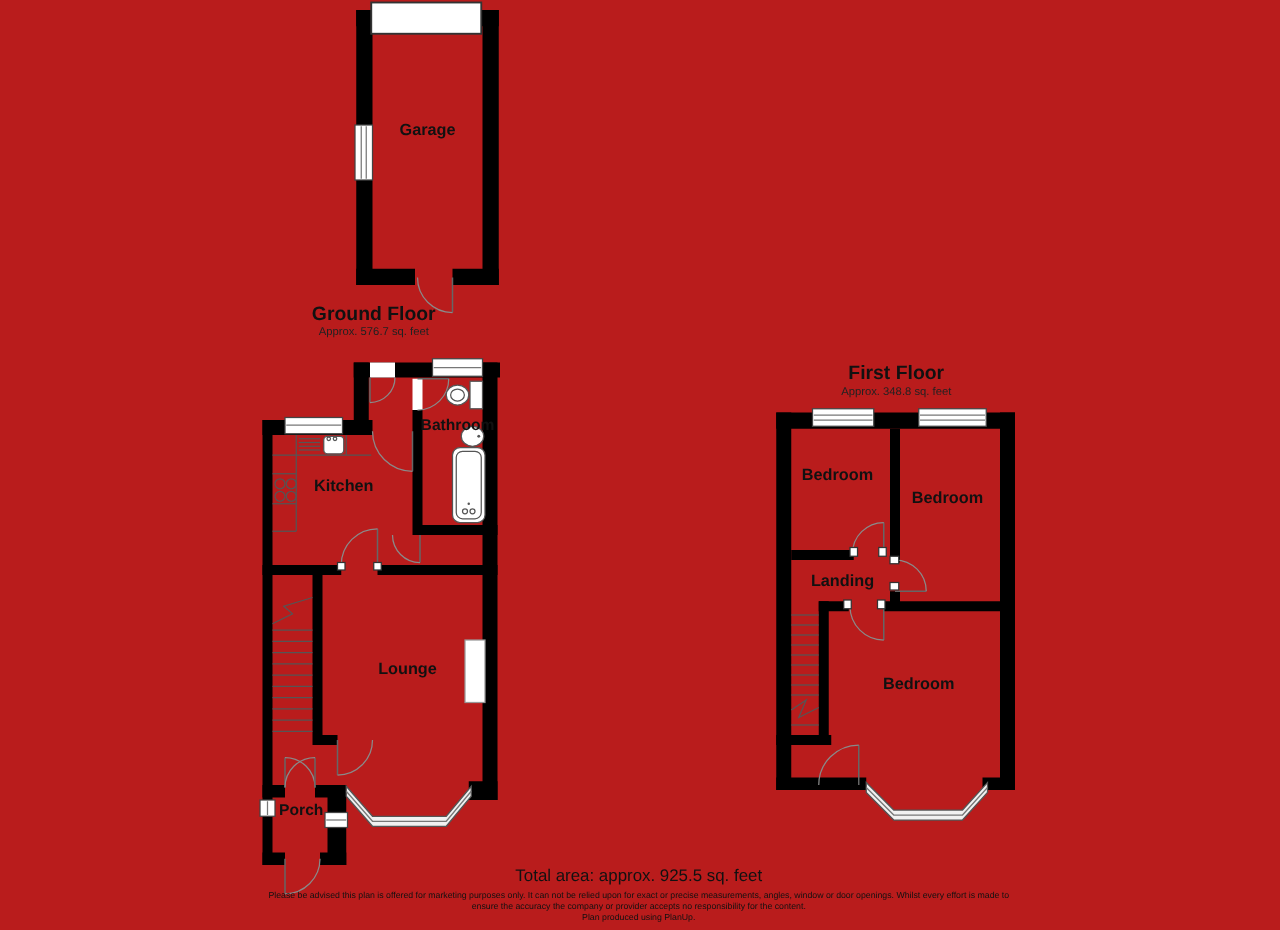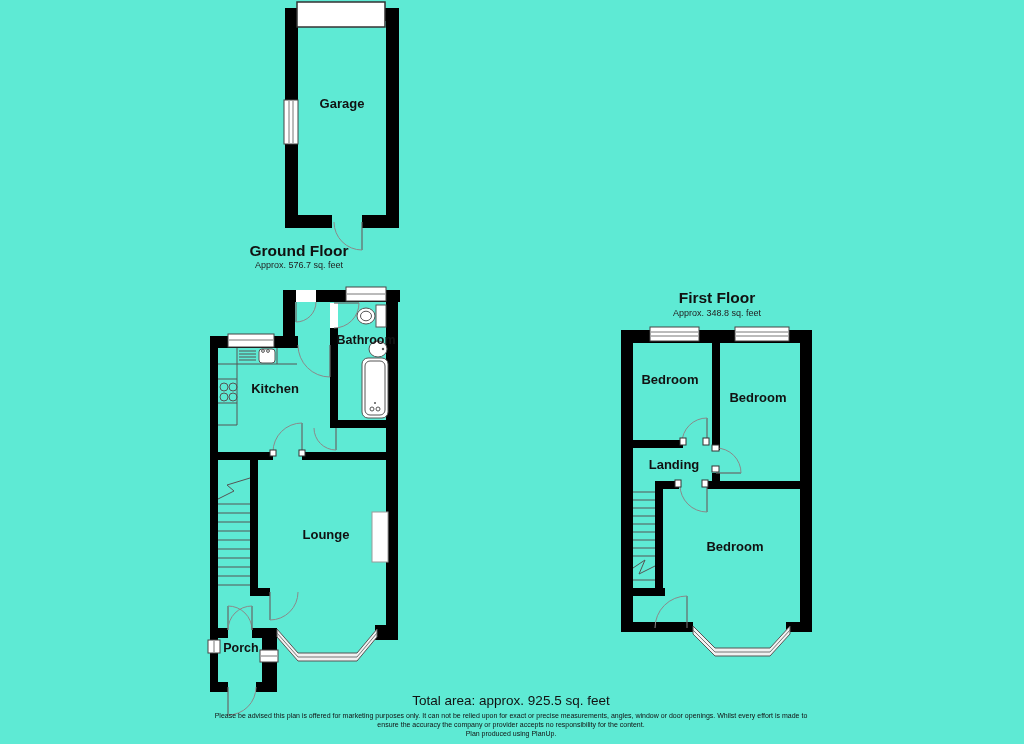--- a/index.html
+++ b/index.html
@@ -1,16 +1,16 @@
 <!DOCTYPE html>
 <html><head>
 <meta charset="utf-8">
 <style>
   html,body{margin:0;padding:0;background:#ffffff;}
-  #canvas{position:relative;width:1024px;height:744px;background:#5eead4;overflow:hidden;
+  #canvas{position:relative;width:1024px;height:744px;background:#b91c1c;overflow:hidden;
           font-family:"Liberation Sans", sans-serif;}
   svg{display:block}
   text{fill:#111111;}
   .room-label{font-weight:bold;font-size:13px;}
   .room-label-sm{font-weight:bold;font-size:12.5px;}
   .floor-title{font-weight:bold;font-size:15.5px;}
   .floor-area{font-size:9px;fill:#222222;}
   .total-label{font-size:13.5px;}
   .fine-print{font-size:7px;fill:#111111;}
   .wall{fill:#000000;}

